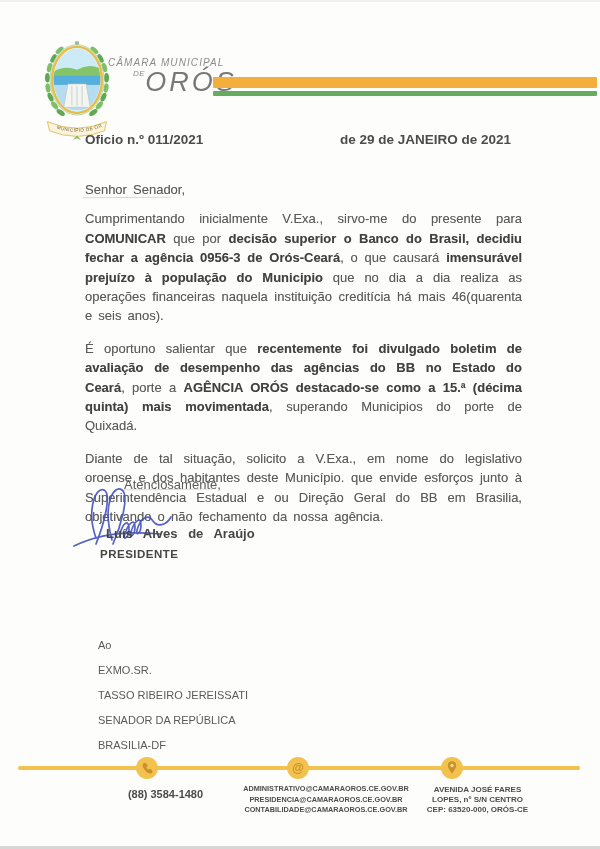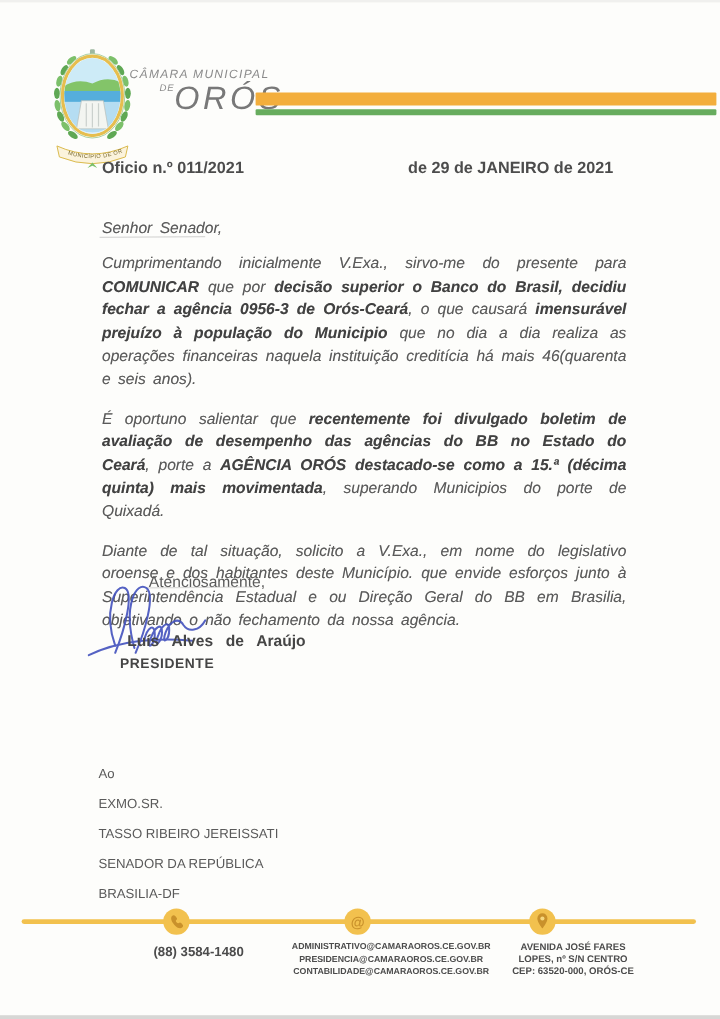--- a/index.html
+++ b/index.html
@@ -28,38 +28,38 @@
   
   .ref-row{position:absolute;left:85px;top:132px;width:437px;font-weight:bold;
     font-size:13.5px;color:#4c4c4c;}
   .ref-number{position:absolute;left:0;top:0;}
   .ref-date{position:absolute;left:255px;top:0;}
 
   
   .letter-body{position:absolute;left:85px;top:180px;width:437px;
     font-size:13px;line-height:19.4px;color:#5a5a5a;
     text-shadow:0 0 .4px rgba(100,100,100,.45);}
-  .letter-body p{margin:0 0 13px 0;text-align:justify;text-align-last:left;word-spacing:2.5px;font-style:italic;}
+  .letter-body p{margin:0 0 13px 0;text-align:justify;text-align-last:left;word-spacing:2.5px;}
   .salutation{position:relative;display:inline-block;margin-bottom:10px !important;}
   .salutation::after{content:"";position:absolute;left:-2px;right:14px;bottom:1px;
     height:1px;background:#b9b9b9;opacity:.55;transform:rotate(-.4deg);}
   .b{font-weight:bold;color:#414141;}
 
   
   .closing{position:absolute;left:85px;top:477px;font-size:13px;color:#5a5a5a;margin-left:39px;}
   .closing::after{content:"";position:absolute;left:-2px;right:8px;bottom:2px;
     height:1px;background:#b9b9b9;opacity:.5;transform:rotate(-.6deg);}
   .signature-svg{position:absolute;left:68px;top:482px;width:150px;height:70px;}
   .signer-name{position:absolute;left:80px;top:526px;font-size:13px;font-weight:bold;
     color:#454545;word-spacing:7px;margin-left:26px;}
   .signer-title{position:absolute;left:100px;top:548px;font-size:11.5px;font-weight:bold;
     color:#454545;letter-spacing:.5px;}
 
   
-  .recipient{position:absolute;left:82px;top:638px;font-size:11px;color:#5a5a5a;}
+  .recipient{position:absolute;left:98px;top:638px;font-size:11px;color:#5a5a5a;}
   .recipient div{height:25px;line-height:14px;}
 
   
   .footer{position:absolute;left:0;top:752px;width:600px;height:70px;}
   .footer-line{position:absolute;left:18px;right:20px;top:14px;height:4px;border-radius:2px;}
   .footer-bullet{position:absolute;top:5px;width:22px;height:22px;border-radius:50%;
     display:flex;align-items:center;justify-content:center;}
   .footer-bullet svg{display:block;}
   .fb-phone{left:136px;} .fb-email{left:287px;} .fb-pin{left:441px;}
   .footer-phone{position:absolute;left:88px;top:36px;width:155px;text-align:center;

